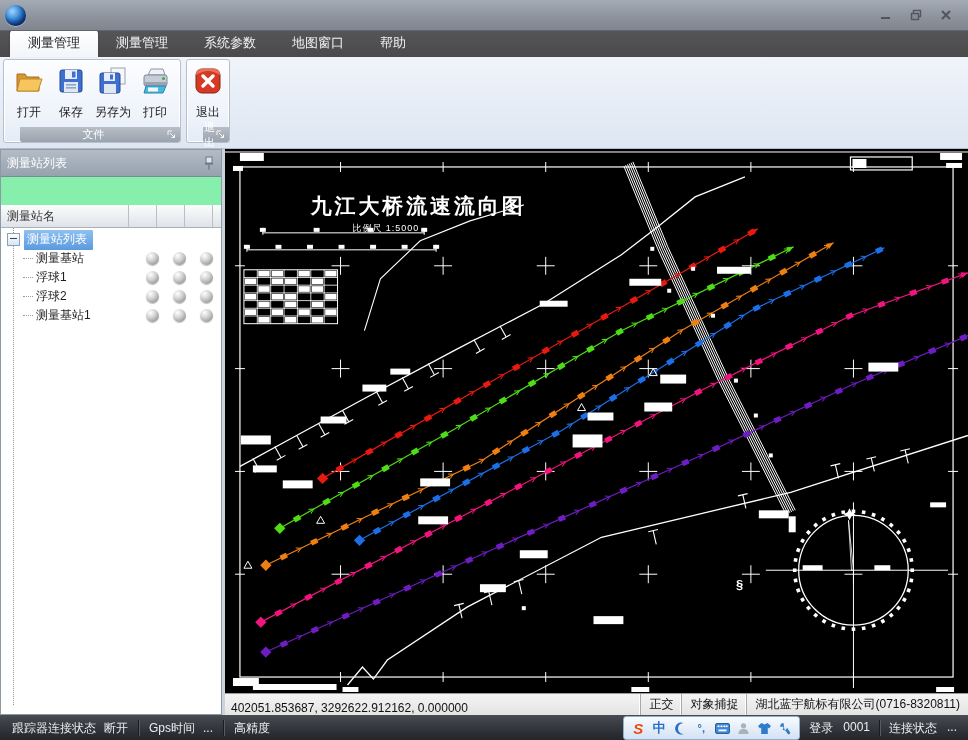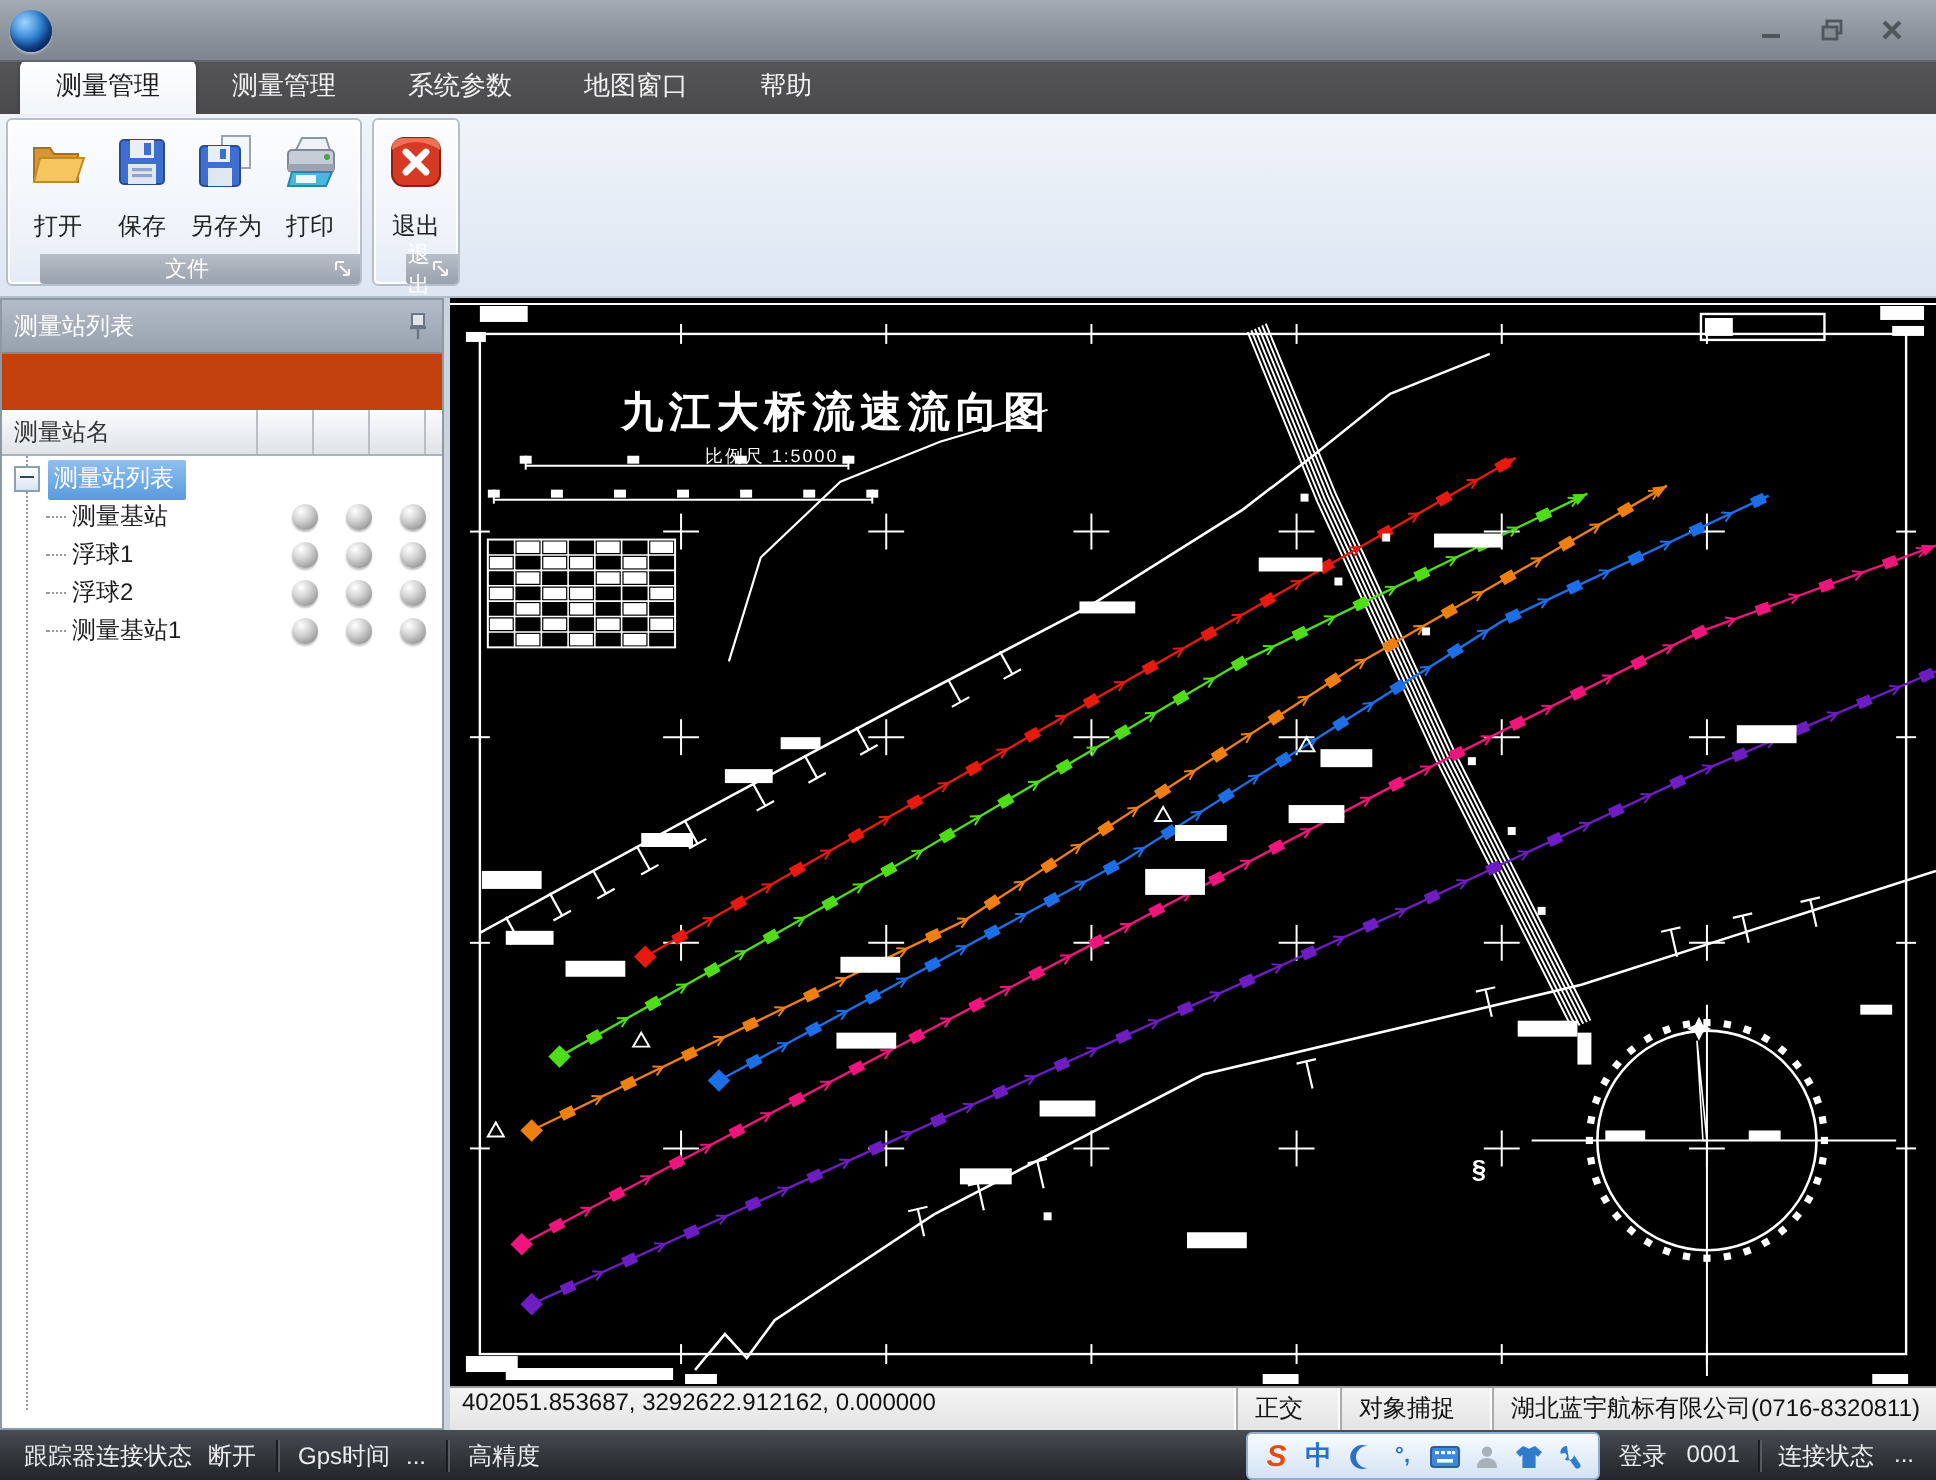--- a/index.html
+++ b/index.html
@@ -31,21 +31,21 @@
   .rbtns{flex:1;display:flex;align-items:flex-start;padding:3px 4px 0;}
   .rbtn{width:40px;display:flex;flex-direction:column;align-items:center;gap:3px;padding:2px 1px;
         border-radius:3px;cursor:pointer;}
   .rbtn .lbl{font-size:12px;color:#222;white-space:nowrap;}
   .glabel{height:15px;background:linear-gradient(#b7bec7,#9aa2ad);border-radius:0 0 2px 2px;
           display:flex;align-items:center;color:#fff;font-size:11px;position:relative;margin-left:16px;}
   .glabel .txt{flex:1;text-align:center;}
   .launcher{width:10px;height:10px;margin-right:3px;cursor:pointer;opacity:.9;}
   
   .main{display:flex;height:566px;background:#c9d1db;}
-  .leftpanel{width:222px;background:#c2410c;border:1px solid #8e99a6;box-sizing:border-box;
+  .leftpanel{width:222px;background:#86efac;border:1px solid #8e99a6;box-sizing:border-box;
              display:flex;flex-direction:column;}
   .lp-header{height:26px;background:linear-gradient(#b3bcc6,#97a2af);display:flex;align-items:center;
              color:#fff;font-size:12px;padding:0 6px;border-bottom:1px solid #7f8a97;}
   .lp-header .txt{flex:1;}
   .pin{width:12px;height:14px;cursor:pointer;}
   .lp-colhead{height:22px;display:flex;background:linear-gradient(#fbfcfd,#dfe3e8);
               border-bottom:1px solid #aab1ba;font-size:12px;color:#333;margin-top:28px;}
   .lp-colhead .c0{width:128px;padding:3px 0 0 6px;box-sizing:border-box;border-right:1px solid #b9bfc7;}
   .lp-colhead .cn{width:27px;border-right:1px solid #b9bfc7;}
   .tree{flex:1;background:#fff;padding-top:2px;position:relative;font-size:12px;color:#1d1d1d;}
@@ -62,21 +62,21 @@
   .orbs{position:absolute;right:8px;display:flex;gap:14px;}
   .orb{width:13px;height:13px;border-radius:50%;
        background:radial-gradient(circle at 35% 28%,#ffffff,#d2d2d2 40%,#9a9a9a 78%,#848484);
        box-shadow:0 1px 1px rgba(0,0,0,.25);}
   .splitter{width:3px;background:#cbd3dd;}
   .rightcol{flex:1;display:flex;flex-direction:column;}
   .cadwrap{height:545px;background:#000;position:relative;}
   .cadwrap svg{display:block;width:100%;height:100%;}
   
   .coordbar{height:21px;background:linear-gradient(#f4f4f4,#e4e4e4);border-top:1px solid #9a9a9a;
-            display:flex;align-items:flex-start;font-size:12px;color:#111;gap:11px;}
+            display:flex;align-items:flex-end;font-size:12px;color:#111;}
   .coordbar .coords{flex:1;padding-left:6px;}
   .cbcell{border-left:1px solid #aaa;box-shadow:-1px 0 0 #fff;padding:2px 8px;white-space:nowrap;cursor:pointer;}
   
   .statusbar{height:26px;background:linear-gradient(#484c53,#2b2e33 70%,#222428);display:flex;
              align-items:center;color:#ecedef;font-size:12px;padding:0 4px;gap:2px;}
   .sseg{padding:0 8px;display:flex;align-items:center;gap:8px;white-space:nowrap;}
   .sdiv{width:1px;height:16px;background:#1a1c1f;box-shadow:1px 0 0 #565a61;}
   .ime{margin-left:auto;display:flex;align-items:center;gap:5px;height:22px;padding:0 6px;
        background:linear-gradient(#f7fbff,#d3e2f3);border:1px solid #93aecb;border-radius:3px;}
   .ime .ic{display:flex;align-items:center;justify-content:center;width:16px;height:16px;cursor:pointer;}

